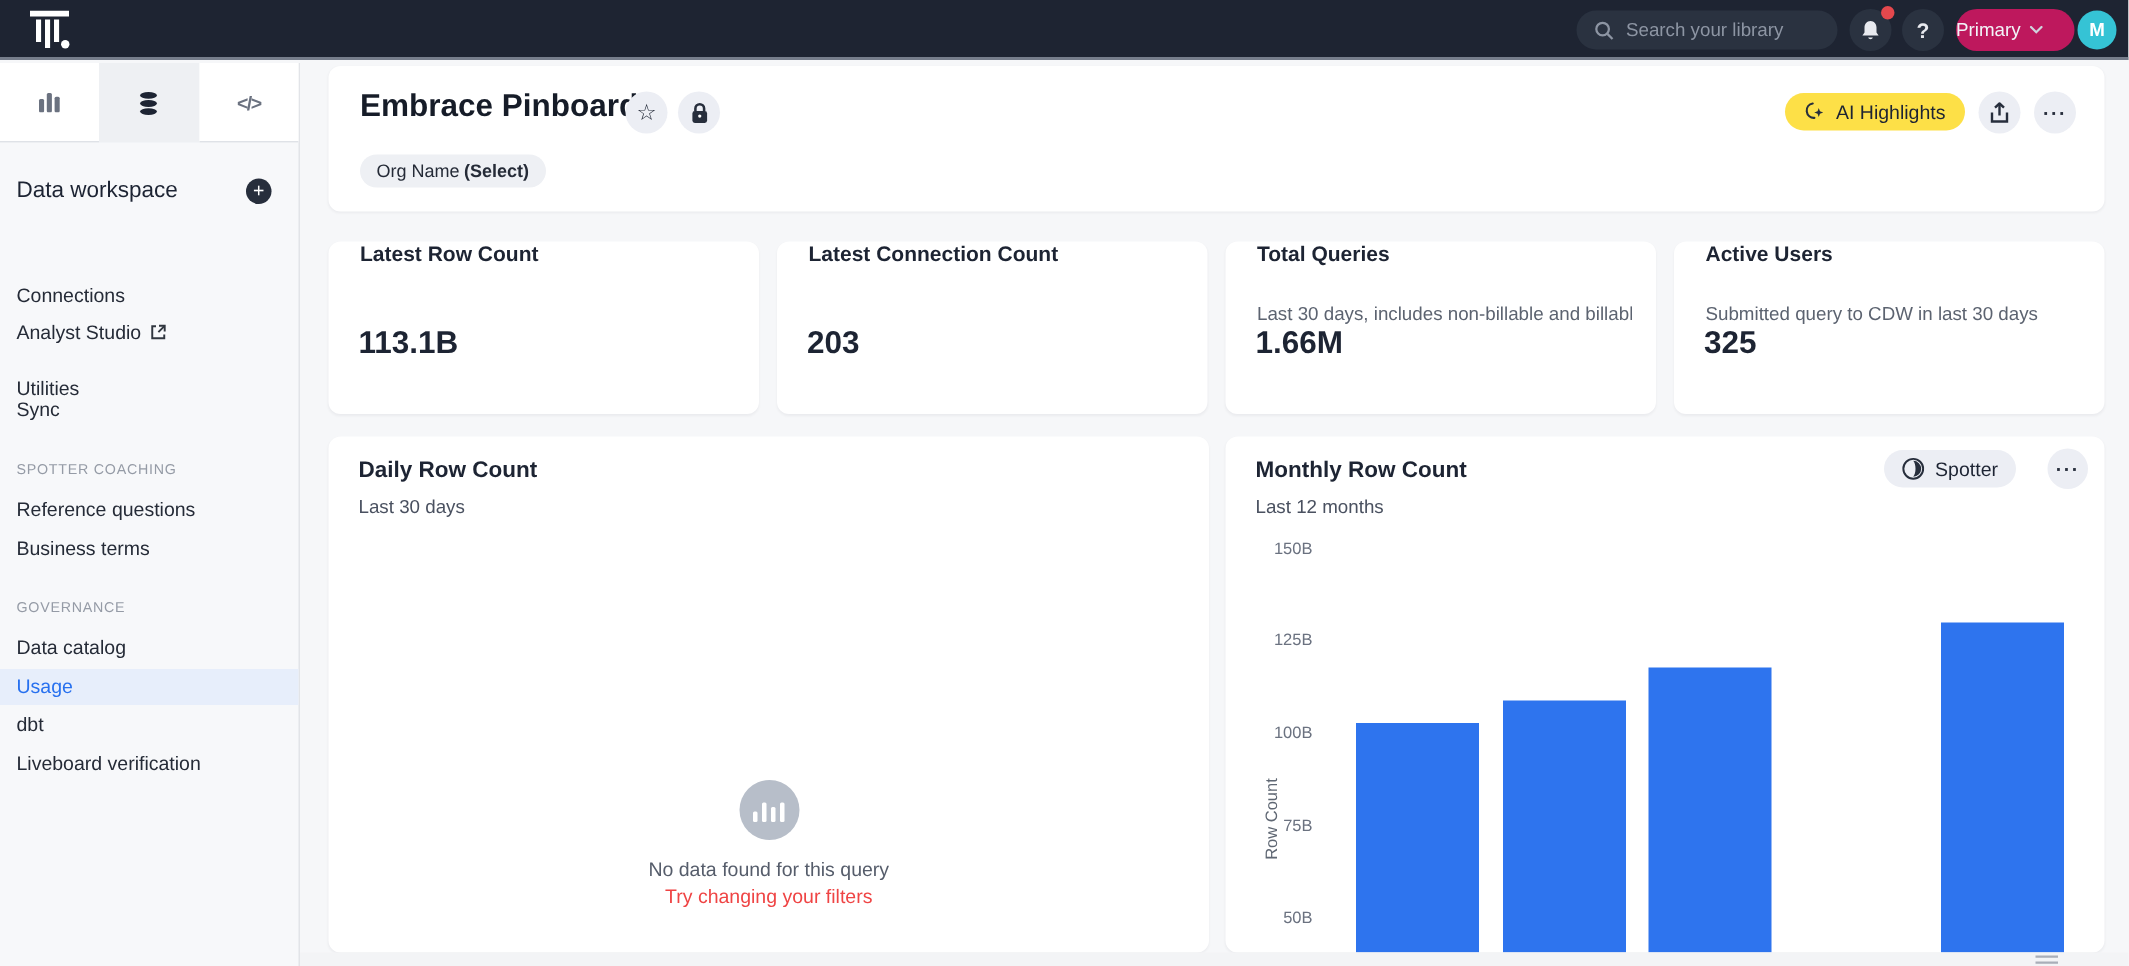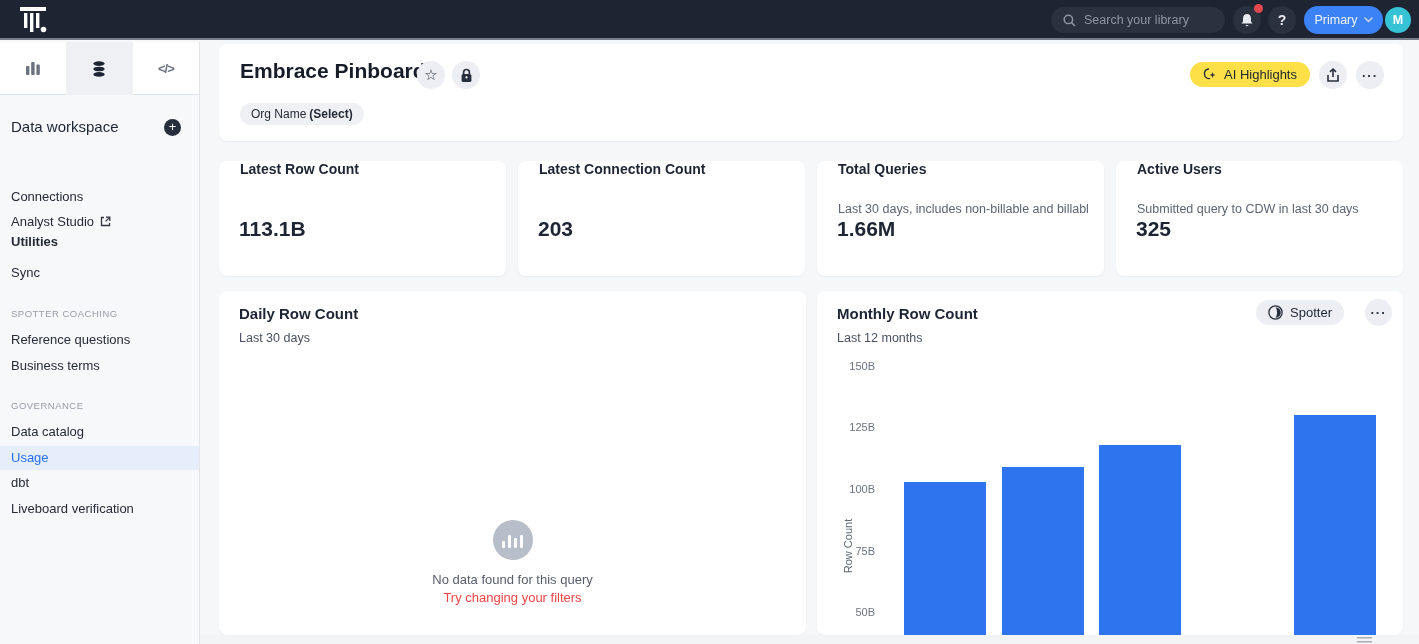--- a/index.html
+++ b/index.html
@@ -8,21 +8,21 @@
 
   
   .topbar { position:absolute; left:0; top:0; width:1419px; height:40px; background:#1e2432; border-bottom:2px solid #767d8b; z-index:30; }
   .logo { position:absolute; left:20px; top:7px; width:28px; height:27px; }
   .search-pill { position:absolute; top:7px; right:194px; width:174px; height:26px; background:#2a3240; border-radius:13px; display:flex; align-items:center; padding:0 12px; gap:8px; }
   .search-pill span { font-size:12.5px; color:#8d95a3; }
   .tb-circle { position:absolute; top:6px; width:28px; height:28px; border-radius:50%; background:#2a3240; display:flex; align-items:center; justify-content:center; }
   .tb-bell { right:158px; }
   .tb-help { right:123px; color:#e8eaef; font-size:14px; font-weight:700; }
   .badge-dot { position:absolute; top:-2px; right:-2px; width:9px; height:9px; border-radius:50%; background:#e5484d; }
-  .org-pill { position:absolute; top:6px; right:36px; height:28px; width:79px; background:#3b82f6; border-radius:14px; display:flex; align-items:center; justify-content:center; gap:6px; color:#f2f4f8; font-size:12.5px; }
+  .org-pill { position:absolute; top:6px; right:36px; height:28px; width:79px; background:#be185d; border-radius:14px; display:flex; align-items:center; gap:6px; color:#f2f4f8; font-size:12.5px; }
   .avatar { position:absolute; top:7px; right:8px; width:26px; height:26px; border-radius:50%; background:#35c3d5; color:#fff; font-size:12.5px; font-weight:700; display:flex; align-items:center; justify-content:center; }
 
   
   .sidebar { position:absolute; left:0; top:42px; width:200px; height:602px; background:#f7f8fa; border-right:1px solid #e2e4e8; z-index:20; }
   .tabstrip { position:absolute; left:0; top:0; width:199px; height:53px; display:flex; }
   .tab { flex:1; display:flex; align-items:center; justify-content:center; background:#ffffff; border-bottom:1px solid #dfe2e7; cursor:pointer; }
   .tab.active { background:#eef0f3; border-bottom:none; }
   .code-glyph { font-size:13px; color:#6b7280; font-weight:700; letter-spacing:-1px; }
   .ws-title { position:absolute; left:11px; top:76px; font-size:15px; font-weight:400; color:#1d2433; }
   .plus-btn { position:absolute; left:164px; top:77px; width:17px; height:17px; border-radius:50%; background:#272e3c; color:#fff; font-size:13px; line-height:15px; text-align:center; cursor:pointer; }
@@ -157,21 +157,21 @@
   <div class="ws-title">Data workspace</div>
   <div class="plus-btn">+</div>
 
   <div class="nav">
       <div class="nav-item" style="top: 142.6px;">Connections</div>
       <div class="nav-item" style="top: 168.2px;">Analyst Studio<svg class="ext-ico" width="11" height="11" viewBox="0 0 11 11">
           <path d="M4 1.5 L1.5 1.5 L1.5 9.5 L9.5 9.5 L9.5 7" fill="none" stroke="#30363f" stroke-width="1.3"></path>
           <path d="M6 1.2 L9.8 1.2 L9.8 5" fill="none" stroke="#30363f" stroke-width="1.3"></path>
           <path d="M9.6 1.4 L5.6 5.4" stroke="#30363f" stroke-width="1.3"></path>
         </svg></div>
-      <div class="nav-item" style="top: 188px; font-weight: bold;">Utilities</div>
+      <div class="nav-item" style="top: 205px;">Utilities</div>
       <div class="nav-item" style="top: 219.4px;">Sync</div>
       <div class="nav-label" style="top: 266px;">SPOTTER COACHING</div>
       <div class="nav-item" style="top: 286px;">Reference questions</div>
       <div class="nav-item" style="top: 311.6px;">Business terms</div>
       <div class="nav-label" style="top: 358.2px;">GOVERNANCE</div>
       <div class="nav-item" style="top: 378.2px;">Data catalog</div>
       <div class="nav-item active" style="top: 403.8px;">Usage</div>
       <div class="nav-item" style="top: 429.4px;">dbt</div>
       <div class="nav-item" style="top: 455px;">Liveboard verification</div>
     </div>

